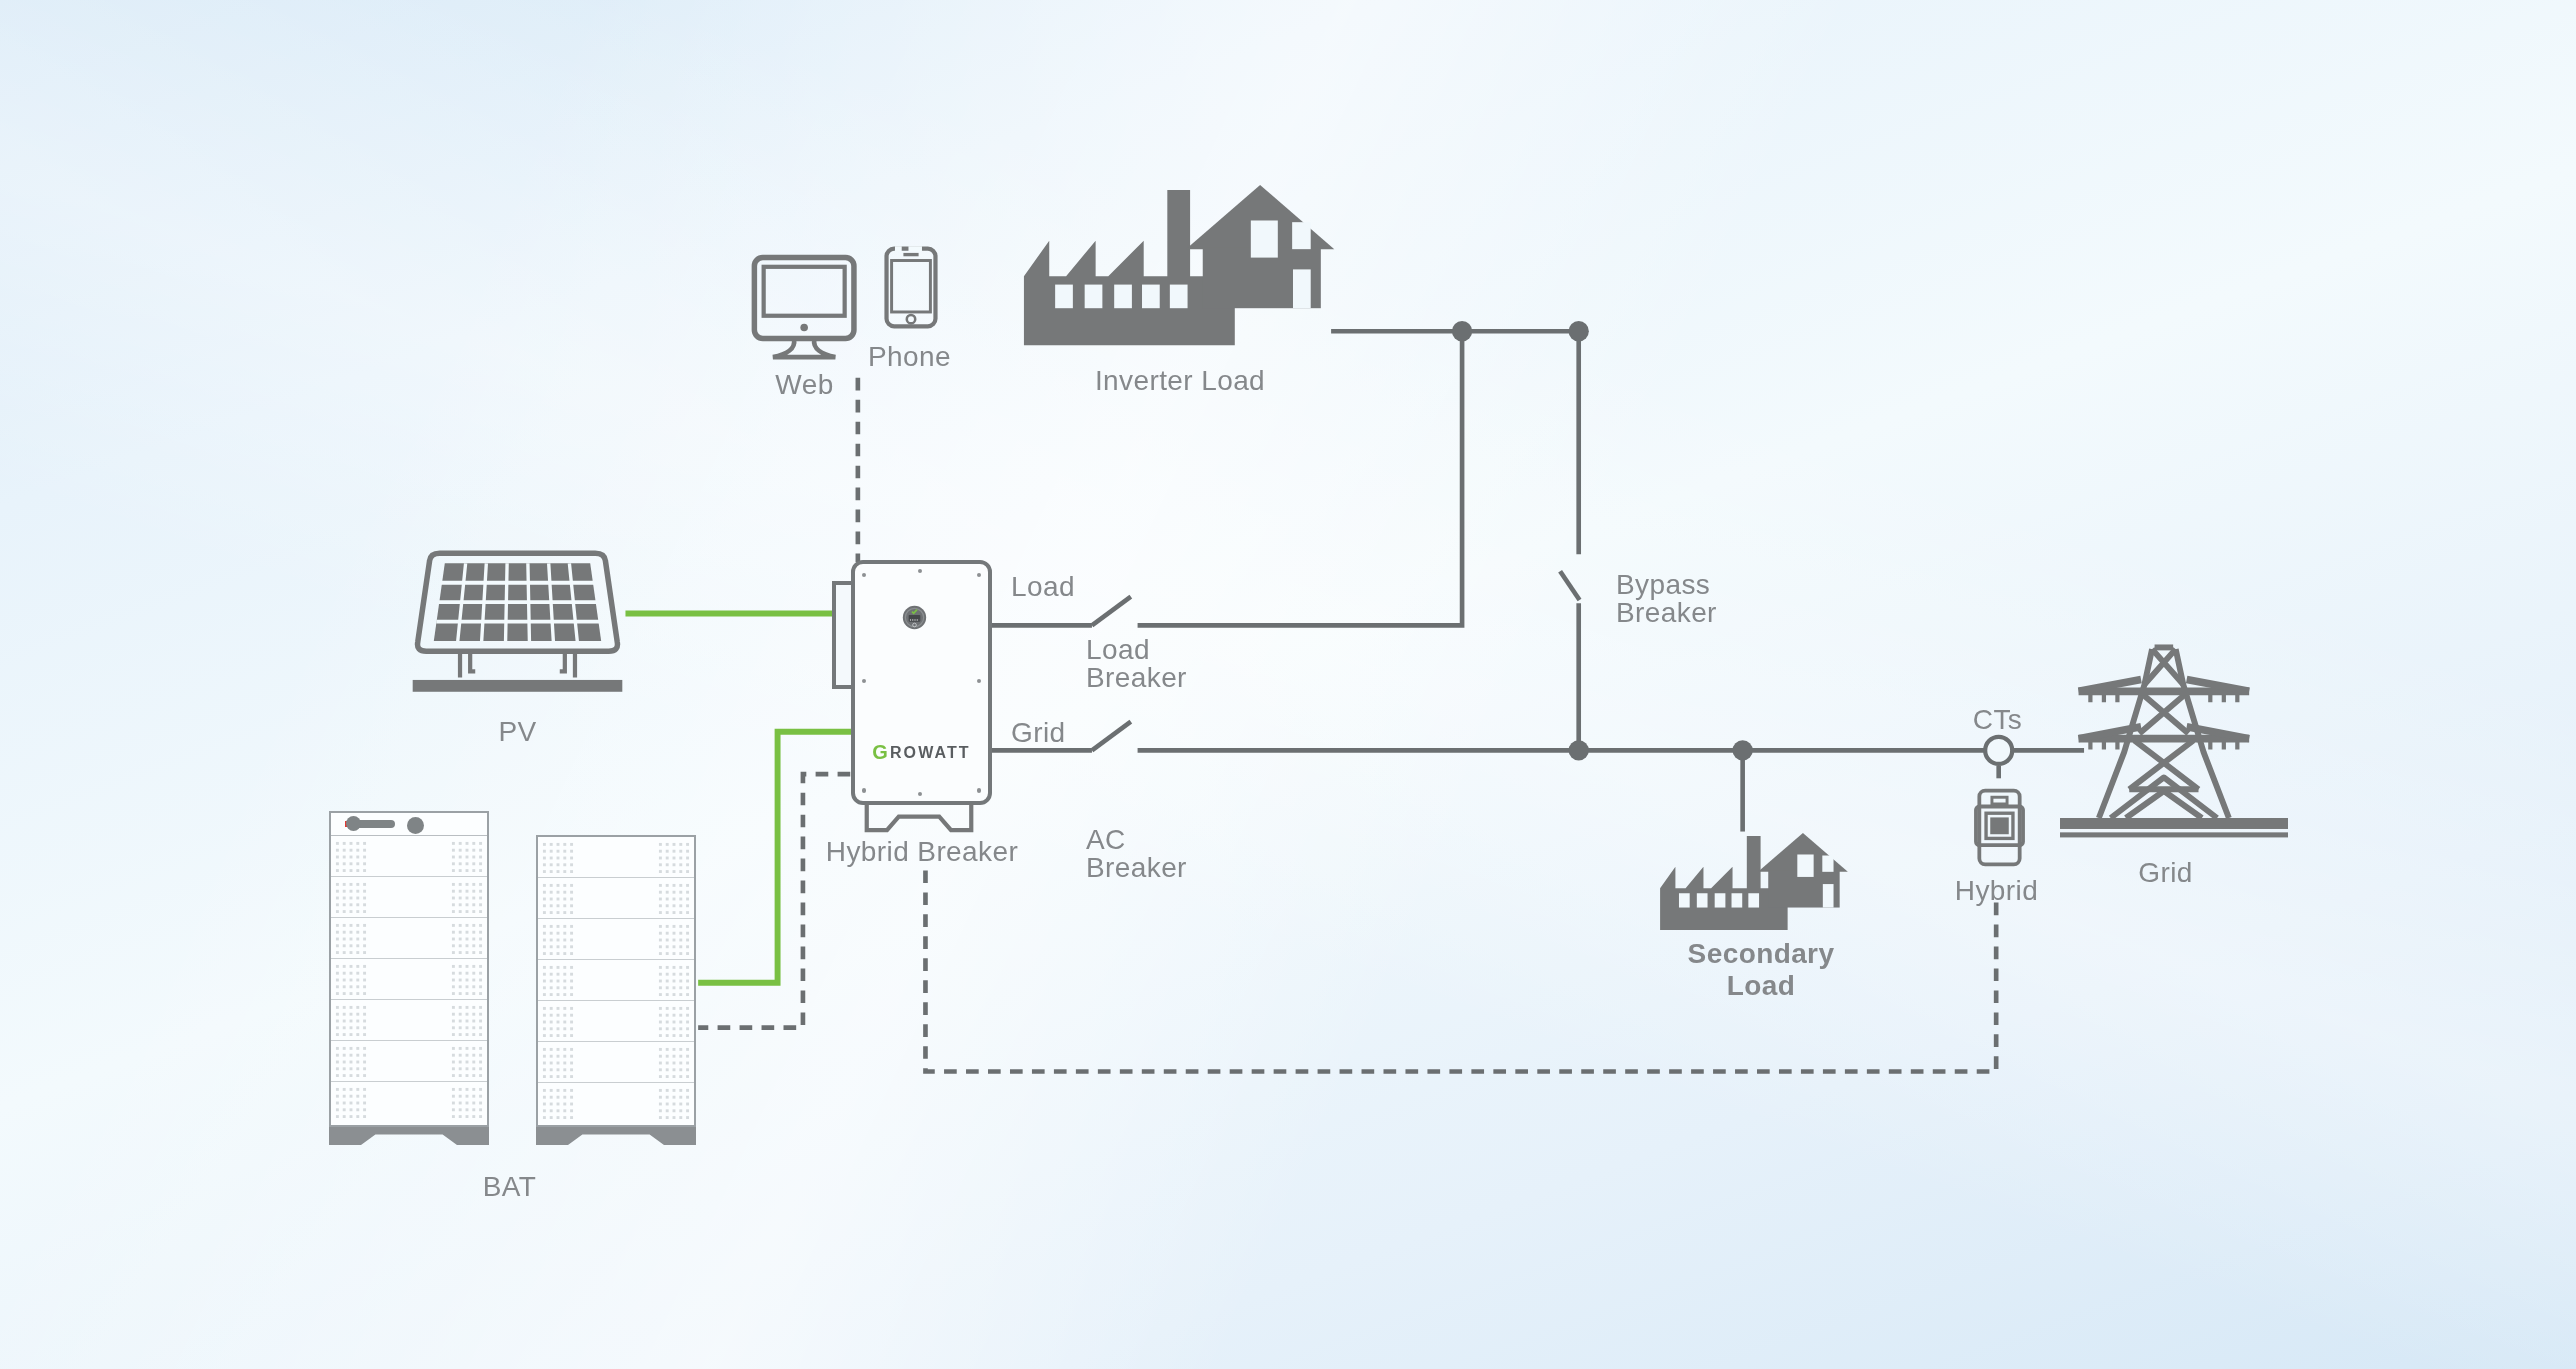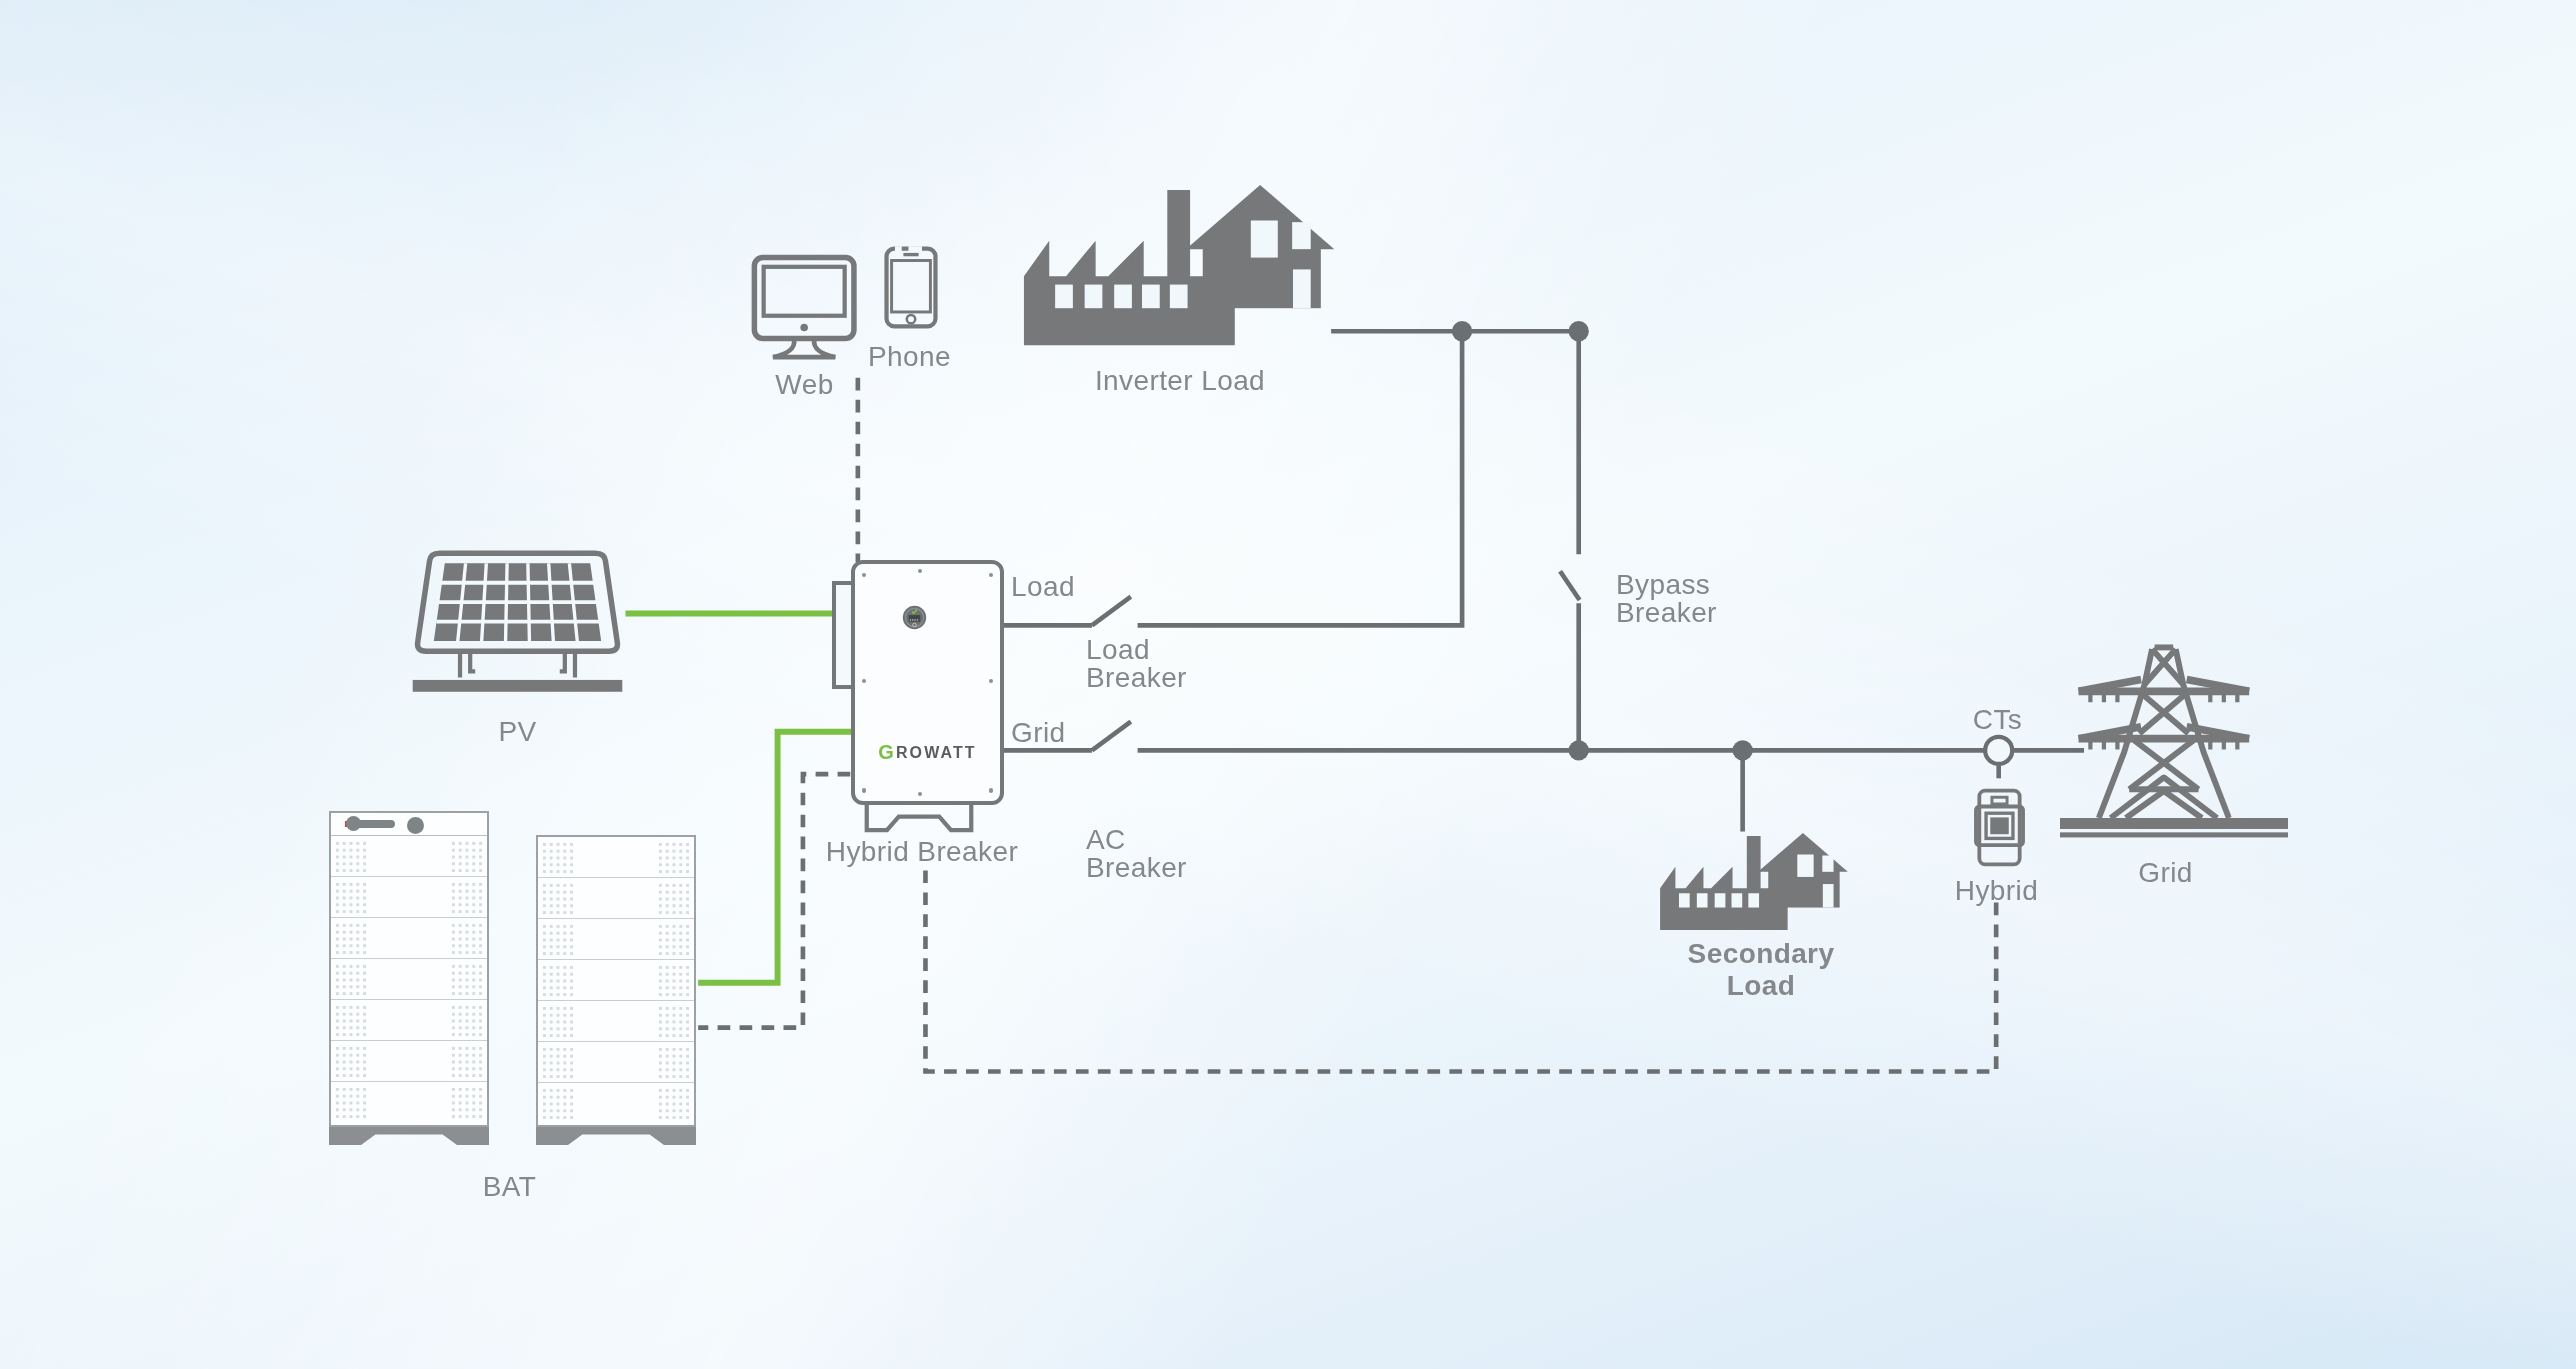--- a/index.html
+++ b/index.html
@@ -23,21 +23,21 @@
   .dot{fill:var(--line);}
   .ct-circle{fill:var(--bg_light);stroke:var(--line);stroke-width:5;}
   .icon-stroke{stroke:var(--icon);fill:none;}
   .icon-fill{fill:var(--icon);}
   .white-line{stroke:#f3fafd;fill:none;}
   .lbl{position:absolute;z-index:3;font-size:28px;color:var(--text);letter-spacing:0.4px;}
   .lbl.center{text-align:center;}
   .lbl.two-line{line-height:28px;}
   .ico{position:absolute;z-index:2;}
   
-  #inverter-body{position:absolute;z-index:2;left:851px;top:560px;width:153px;height:245px;
+  #inverter-body{position:absolute;z-index:2;left:851px;top:560px;width:141px;height:245px;
     box-sizing:border-box;background:#fbfdfe;border:4.2px solid var(--inv_border);border-radius:12px;}
   #inverter-bracket{position:absolute;z-index:1;left:832px;top:581px;width:25px;height:108px;
     box-sizing:border-box;background:#f4f9fc;border:4.2px solid var(--inv_border);}
   .screw{position:absolute;width:4.2px;height:4.2px;border-radius:50%;background:#8d9093;}
   #inverter-logo{position:absolute;left:0;right:0;top:177px;text-align:center;
     font-weight:bold;letter-spacing:2.1px;font-size:16px;color:var(--logo_gray);}
   #inverter-logo .g{color:var(--green);font-size:20px;vertical-align:-0.8px;}
   #inverter-display{position:absolute;left:47px;top:41px;width:25px;height:25px;}
   
   .bat-tower{position:absolute;z-index:2;box-sizing:border-box;width:160px;

